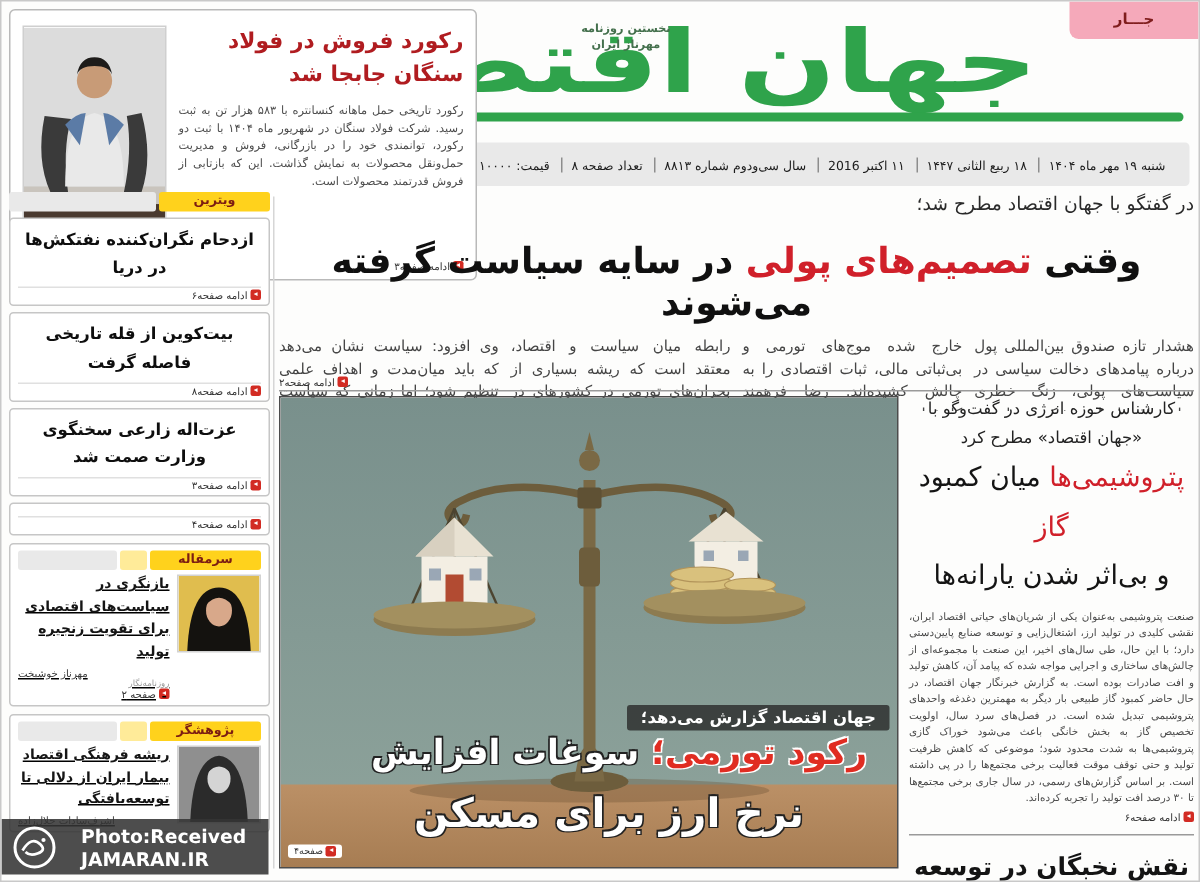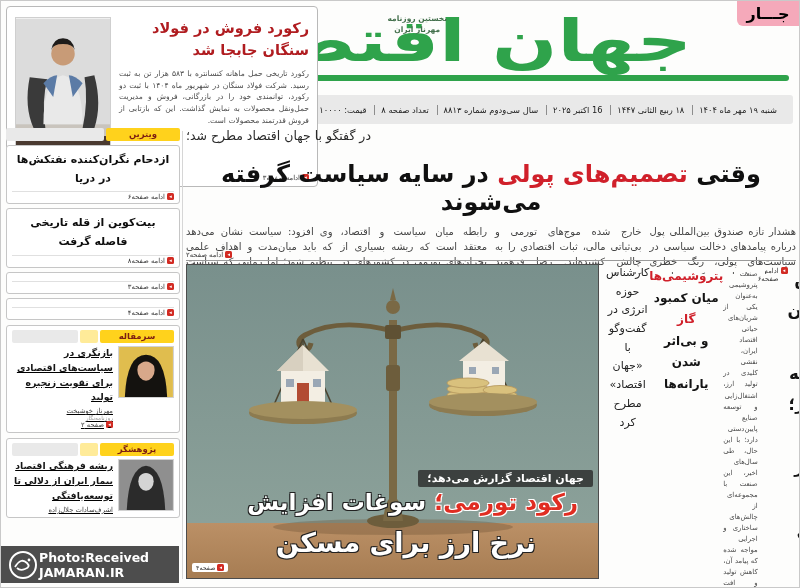--- a/index.html
+++ b/index.html
@@ -15,22 +15,22 @@
   .logo-text {
     position:absolute; top:4px; right:0; width:100%;
     font-size:58px; font-weight:bold; color:#2fa34b;
     transform:scaleX(1.32); transform-origin:center right;
     text-align:center; white-space:nowrap; letter-spacing:-2px;
   }
   .logo-underline { position:absolute; top:72px; right:4px; left:6px; height:6px;
     background:#2fa34b; border-radius:3px; }
   .tagline { position:absolute; top:12px; right:352px; font-size:7.5px; line-height:1.5;
     color:#44704d; text-align:center; font-weight:bold; }
-  .jar-badge { position:absolute; top:0; right:0; width:62px; height:25px;
-    background:#f5a9ba; color:#000000; font-weight:bold; font-size:16px;
+  .jar-badge { position:absolute; top:0; right:0; width:86px; height:25px;
+    background:#f5a9ba; color:#7f1d1d; font-weight:bold; font-size:10px;
     display:flex; align-items:center; justify-content:center; border-radius:0 0 0 6px; }
 
   
   .dateline { position:absolute; top:94px; right:6px; width:512px; height:29px;
     background:#e9e9e9; border-radius:3px; display:flex; align-items:center;
     justify-content:space-between; padding:0 10px; font-size:8.3px; color:#1c1c1c; }
   .dateline .seg { padding:0 6px; white-space:nowrap; }
   .dateline .seg:not(:last-child) { border-left:1px solid #8d8d8d; }
 
   
@@ -44,21 +44,21 @@
   .tl-body { margin-top:6px; font-size:7.6px; color:#4c4c4c; text-align:justify;
     line-height:1.55; }
   .continue { display:flex; align-items:flex-start; gap:2px; font-size:6.8px; color:#333;
     direction:rtl; }
   .cont-icon { width:7px; height:7px; background:#d22b23; border-radius:1.5px; flex:none;
     color:#fff; font-size:5px; line-height:7px; text-align:center; }
   .tl-continue { margin-top:auto; }
 
   
   .lead { position:absolute; top:127px; left:185px; width:610px; height:133px; }
-  .lead-kicker { text-align:left; font-size:12.5px; color:#2a2a2a; }
+  .lead-kicker { text-align:right; font-size:12.5px; color:#2a2a2a; }
   .lead-headline { text-align:center; font-size:24px; font-weight:bold; color:#101010;
     margin-top:17px; direction:rtl; }
   .lead-headline .red { color:#d0202a; }
   .lead-cols { margin-top:8px; display:flex; gap:8px; direction:rtl; height:50px;
     overflow:hidden; }
   .lead-col { flex:1; font-size:10px; color:#454545; text-align:justify; line-height:1.5; }
   .lead-continue { position:absolute; bottom:2px; left:0; }
   .lead-rule { position:absolute; top:259px; left:185px; width:610px; height:0;
     border-top:1px solid #9a9a9a; }
   .sidebar-divider { position:absolute; top:130px; left:181px; height:448px; width:0;
@@ -75,30 +75,30 @@
     margin-top:4px; padding:5px 5px 2px 5px; }
   .sb-title { font-size:11px; font-weight:bold; color:#0e0e0e; text-align:center;
     line-height:1.7; direction:rtl; }
   .sb-foot { border-top:1px solid #e0e0e0; margin-top:3px; padding-top:1px; }
   .card { border:1px solid #c6c6c6; border-radius:3px; background:#fff; margin-top:5px;
     padding:4px 5px 3px 5px; }
   .card-body { display:flex; gap:5px; margin-top:3px; }
   .card-text { flex:1; display:flex; flex-direction:column;text-decoration:underline; }
   .card-title { font-size:9.3px; font-weight:bold; color:#151515; text-align:right;
     direction:rtl; line-height:1.6; }
-  .card-author { font-size:6.8px; color:#3a3a3a; text-align:right; margin-top:2px; }
+  .card-author { font-size:6.8px; color:#3a3a3a; text-align:left; margin-top:2px; }
   .card-role { font-size:5.8px; color:#999; text-align:right; }
   .card-photo { width:56px; height:52px; border:1px solid #d2d2d2; flex:none; }
   .card-foot { margin-top:auto; }
 
   
   .rcol { position:absolute; top:263px; left:605px; width:190px; height:318px;
-    display:flex; flex-direction:row; }
+    display:flex; flex-direction:column; }
   .r-kicker { text-align:center; font-size:11px; color:#222; line-height:1.7; }
-  .r-headline { text-align:center; font-size:12px; font-weight:bold; color:#141414;
+  .r-headline { text-align:center; font-size:18px; font-weight:normal; color:#141414;
     line-height:1.8; direction:rtl; margin-top:2px; }
   .r-headline .red { color:#d0202a; }
   .r-body { margin-top:5px; font-size:6.9px; color:#484848; text-align:justify;
     line-height:1.6; direction:rtl; }
   .r-rule { border-top:1px solid #9a9a9a; margin:7px 0 5px 0; }
   .r-headline2 { text-align:center; font-size:16.5px; font-weight:bold; color:#141414;
     line-height:1.9; direction:rtl; }
 
   
   .feature { position:absolute; top:263px; left:185px; width:413px; height:315px;
@@ -112,21 +112,21 @@
     text-shadow:1px 1px 0 #fff,-1px -1px 0 #fff,1px -1px 0 #fff,-1px 1px 0 #fff; }
   .feat-line1 .white, .feat-line2 { color:#fff;
     text-shadow:1px 1px 0 #222,-1px -1px 0 #222,1px -1px 0 #222,-1px 1px 0 #222; }
   .feat-line2 { position:absolute; top:262px; right:62px; font-size:27px; font-weight:bold;
     direction:rtl; white-space:nowrap; }
   .feat-page { position:absolute; left:5px; bottom:6px; background:#fff; border-radius:2px;
     padding:1px 4px; font-size:6.3px; }
 
   
   .watermark { position:absolute; left:0; top:545px; width:178px; height:37px;
-    background:rgba(52,52,52,0.88); display:flex; align-items:center; gap:0;
+    background:rgba(52,52,52,0.88); display:flex; align-items:center; gap:15px;
     padding:0 6px; z-index:5; }
   .wm-text { color:#fff; font-weight:bold; font-size:12.5px; line-height:1.2; }
 </style>
 </head>
 <body>
 
 <div id="page">
 
   <div class="logo-wrap">
     <div class="logo-text">جهان اقتصاد</div>
@@ -134,21 +134,21 @@
   </div>
   <div class="tagline">
     <div>نخستین روزنامه</div>
     <div>مهرناز ایران</div>
   </div>
   <div class="jar-badge">جـــار</div>
 
   <div class="dateline rtl">
     <span class="seg">شنبه ۱۹ مهر ماه ۱۴۰۴</span>
     <span class="seg">۱۸ ربیع الثانی ۱۴۴۷</span>
-    <span class="seg">16 اکتبر ۲۰۲۵</span>
+    <span class="seg">۱۱ اکتبر 2016</span>
     <span class="seg">سال سی‌ودوم شماره ۸۸۱۳</span>
     <span class="seg">تعداد صفحه ۸</span>
     <span class="seg">قیمت: ۱۰۰۰۰ تومان</span>
   </div>
 
   <div class="tl-box">
     <svg class="tl-photo" viewBox="0 0 96 148">
       <rect width="96" height="148" fill="#dcdcdc"></rect>
       <rect y="108" width="96" height="40" fill="#c9c4bd"></rect>
       <path d="M14 60 q-6 30 4 52 l12 0 q-4 -28 2 -50 z" fill="#3a3a3a"></path>
@@ -204,20 +204,21 @@
 
     <div class="sb-item">
       <div class="sb-title">بیت‌کوین از قله تاریخی فاصله گرفت</div>
       <div class="sb-foot continue">
         <span class="cont-icon">◂</span>
         <span>ادامه صفحه۸</span>
       </div>
     </div>
 
     <div class="sb-item">
+      <div class="sb-title">عزت‌اله زارعی سخنگوی وزارت صمت شد</div>
       <div class="sb-foot continue">
         <span class="cont-icon">◂</span>
         <span>ادامه صفحه۳</span>
       </div>
     </div>
 
     <div class="sb-item">
       <div class="sb-foot continue">
         <span class="cont-icon">◂</span>
         <span>ادامه صفحه۴</span>

